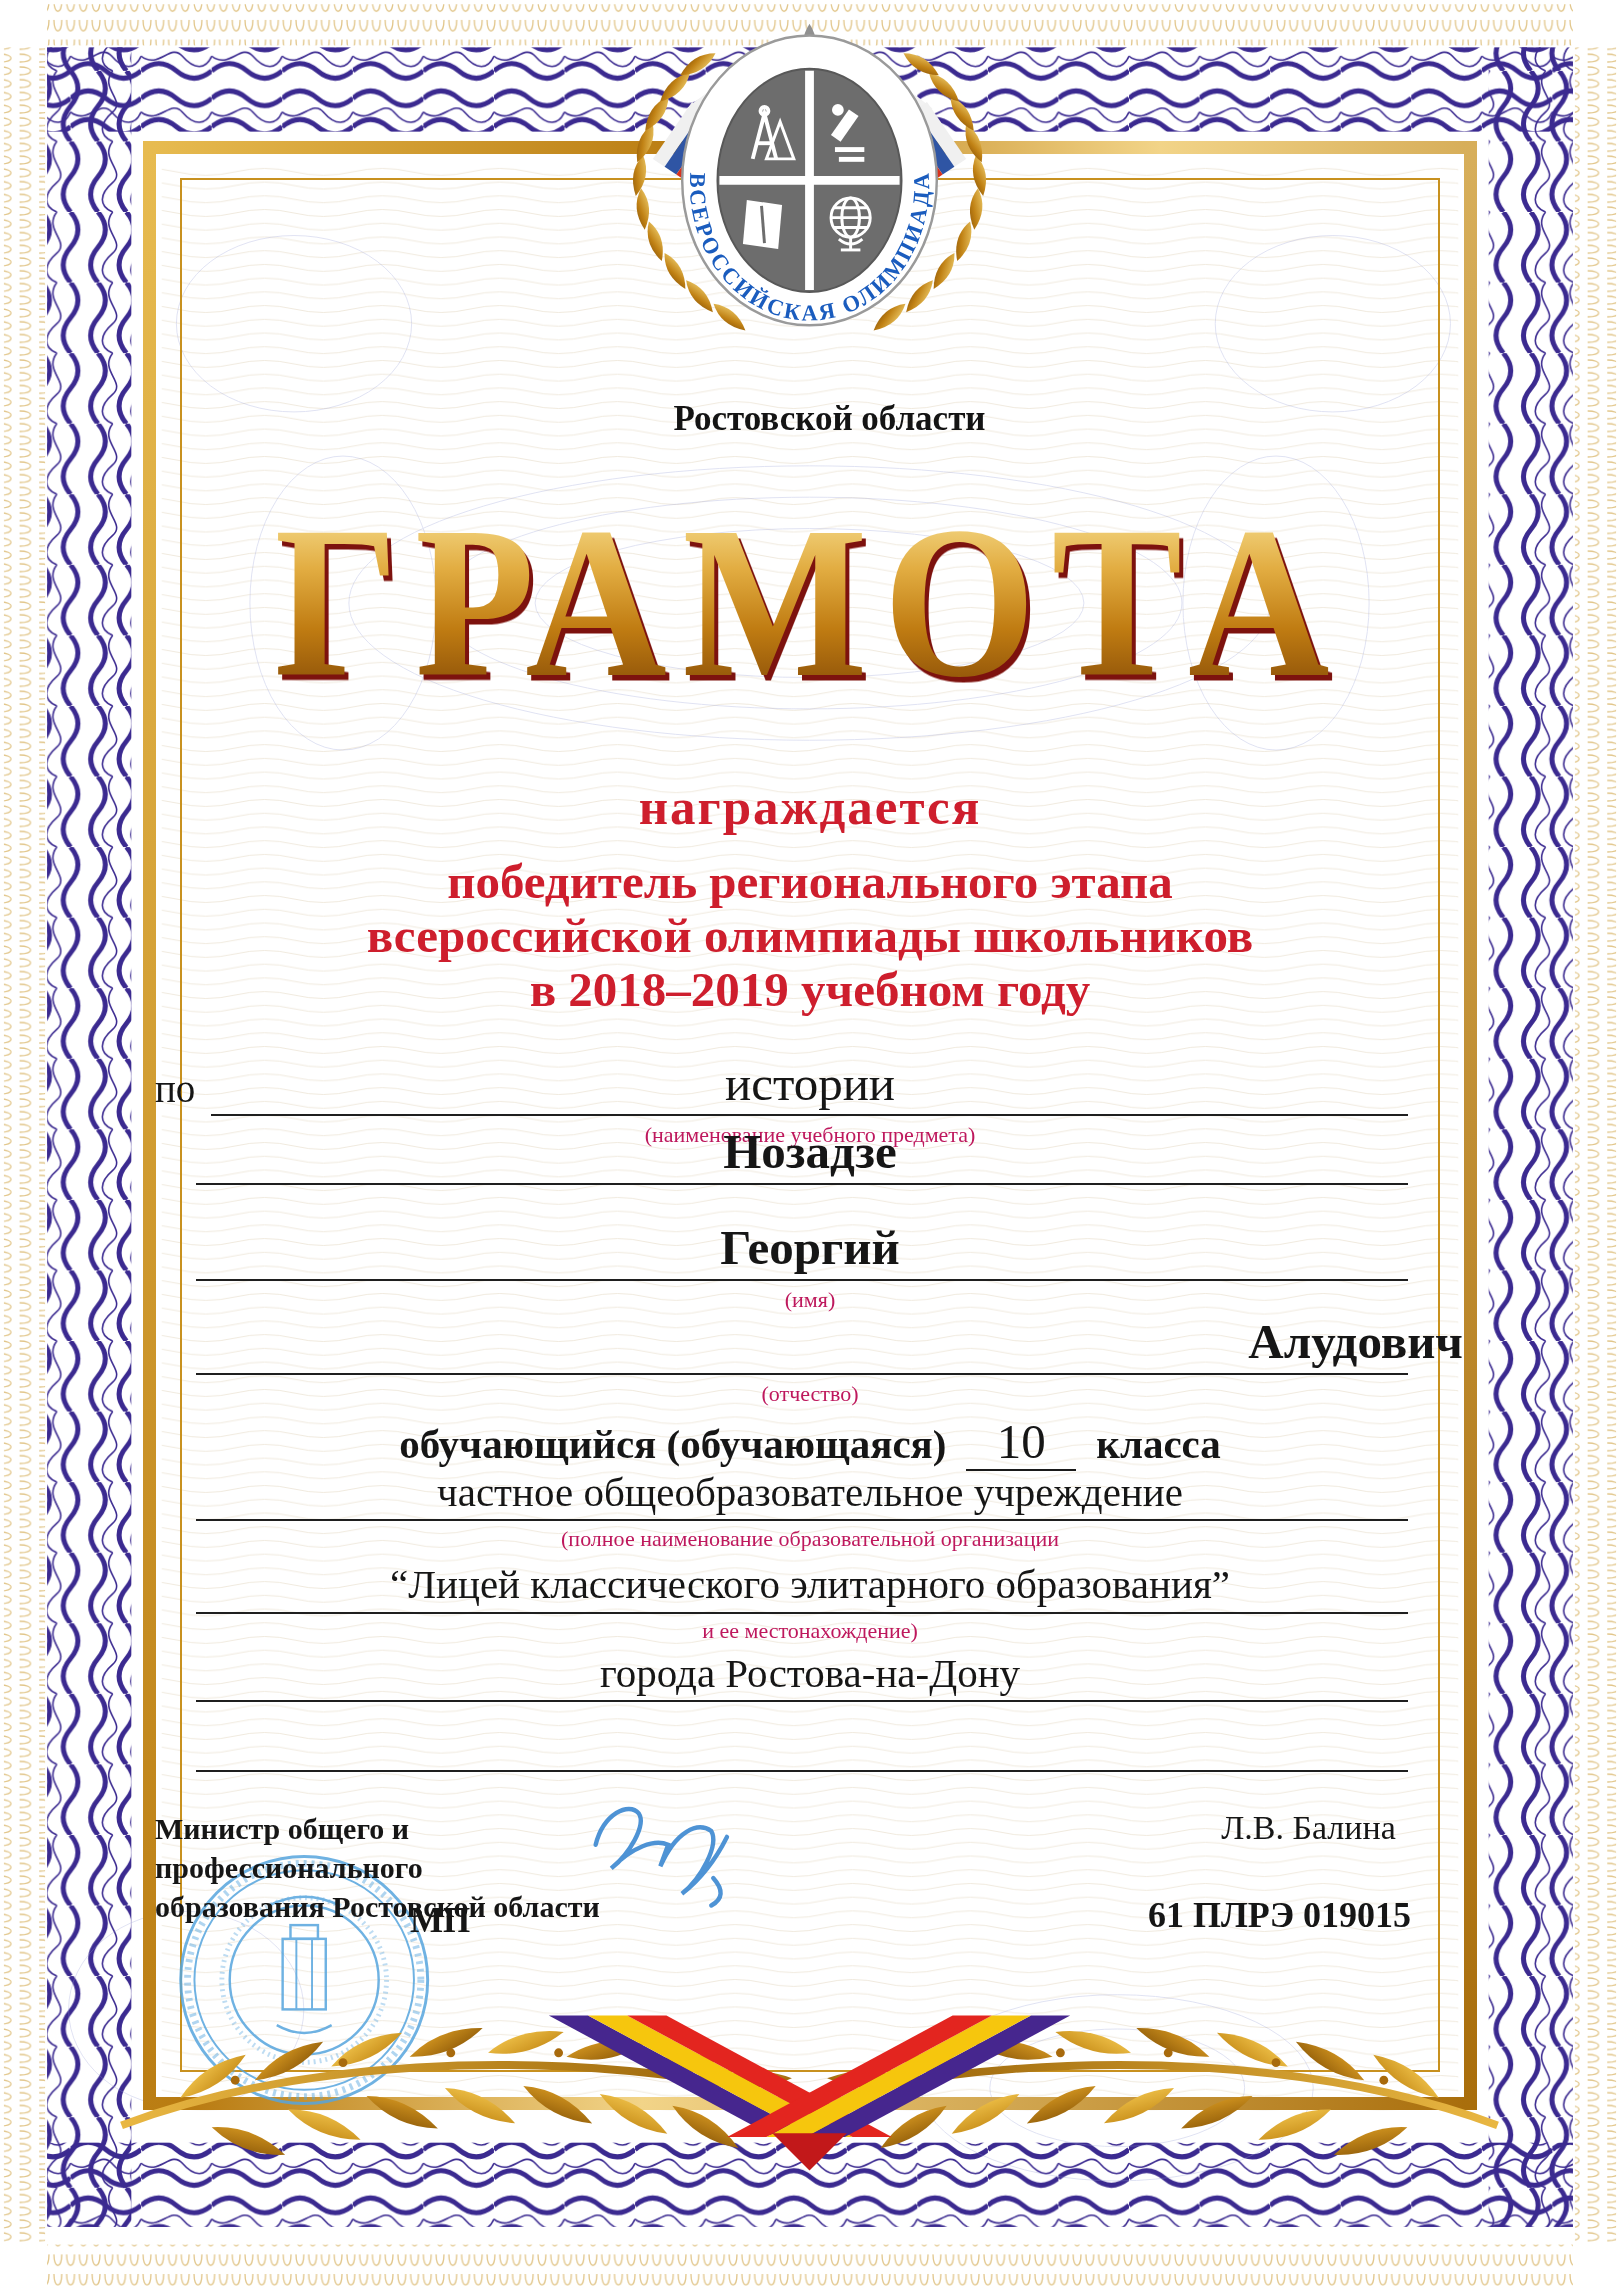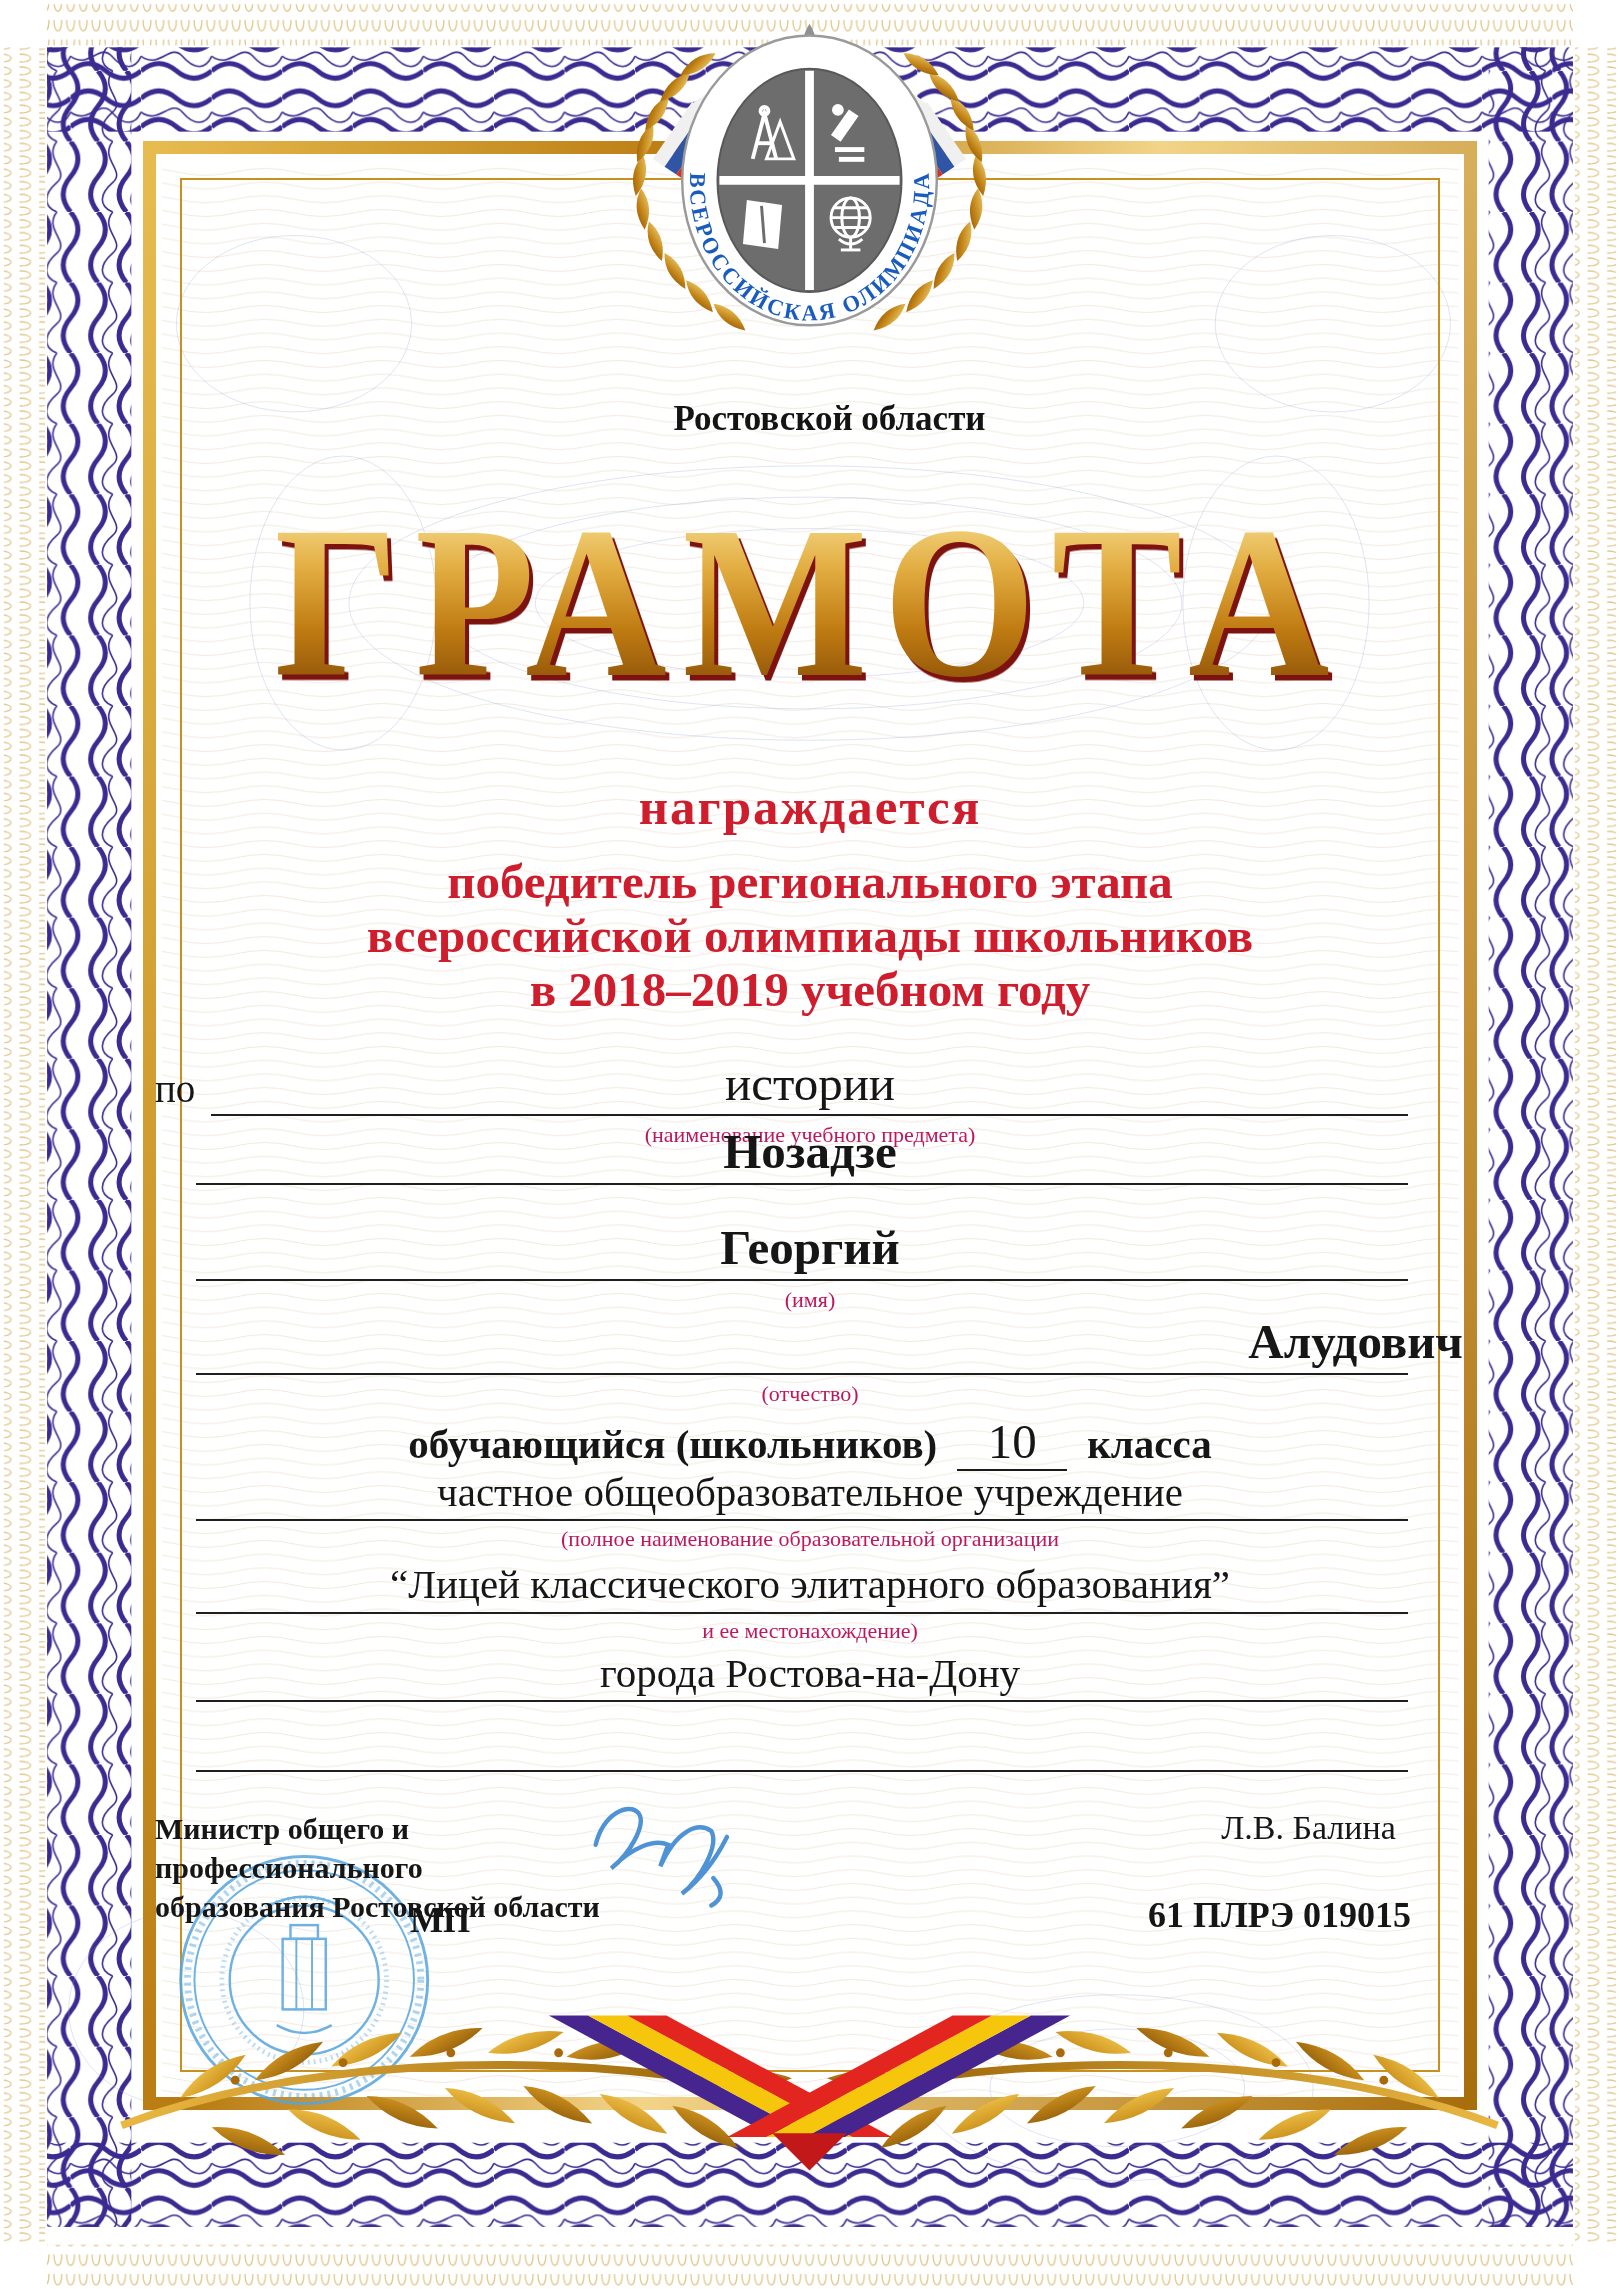--- a/index.html
+++ b/index.html
@@ -161,21 +161,21 @@
 
   <div class="t val vb v-first">Георгий</div>
   <div class="rule rl-first"></div>
   <div class="t cap c-first">(имя)</div>
 
   <div class="t val vb v-patron">Алудович</div>
   <div class="rule rl-patron"></div>
   <div class="t cap c-patron">(отчество)</div>
 
   <div class="t grade">
-    <span>обучающийся (школьников)</span>
+    <span>обучающийся (обучающаяся)</span>
     <span class="gv">10</span>
     <span>класса</span>
   </div>
 
   <div class="t val v-org1">частное общеобразовательное учреждение</div>
   <div class="rule rl-org1"></div>
   <div class="t cap c-org1">(полное наименование образовательной организации</div>
 
   <div class="t val v-org2">“Лицей классического элитарного образования”</div>
   <div class="rule rl-org2"></div>

